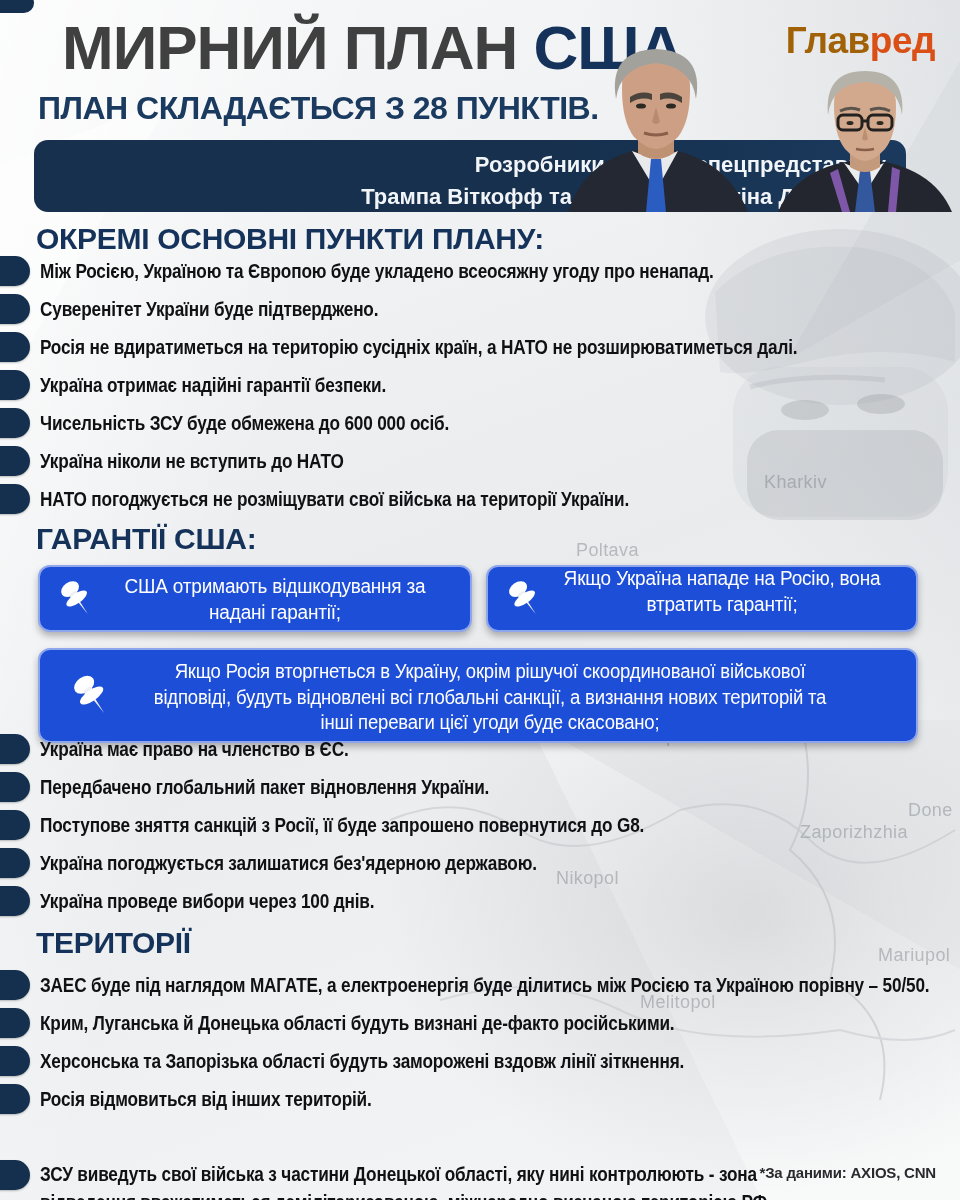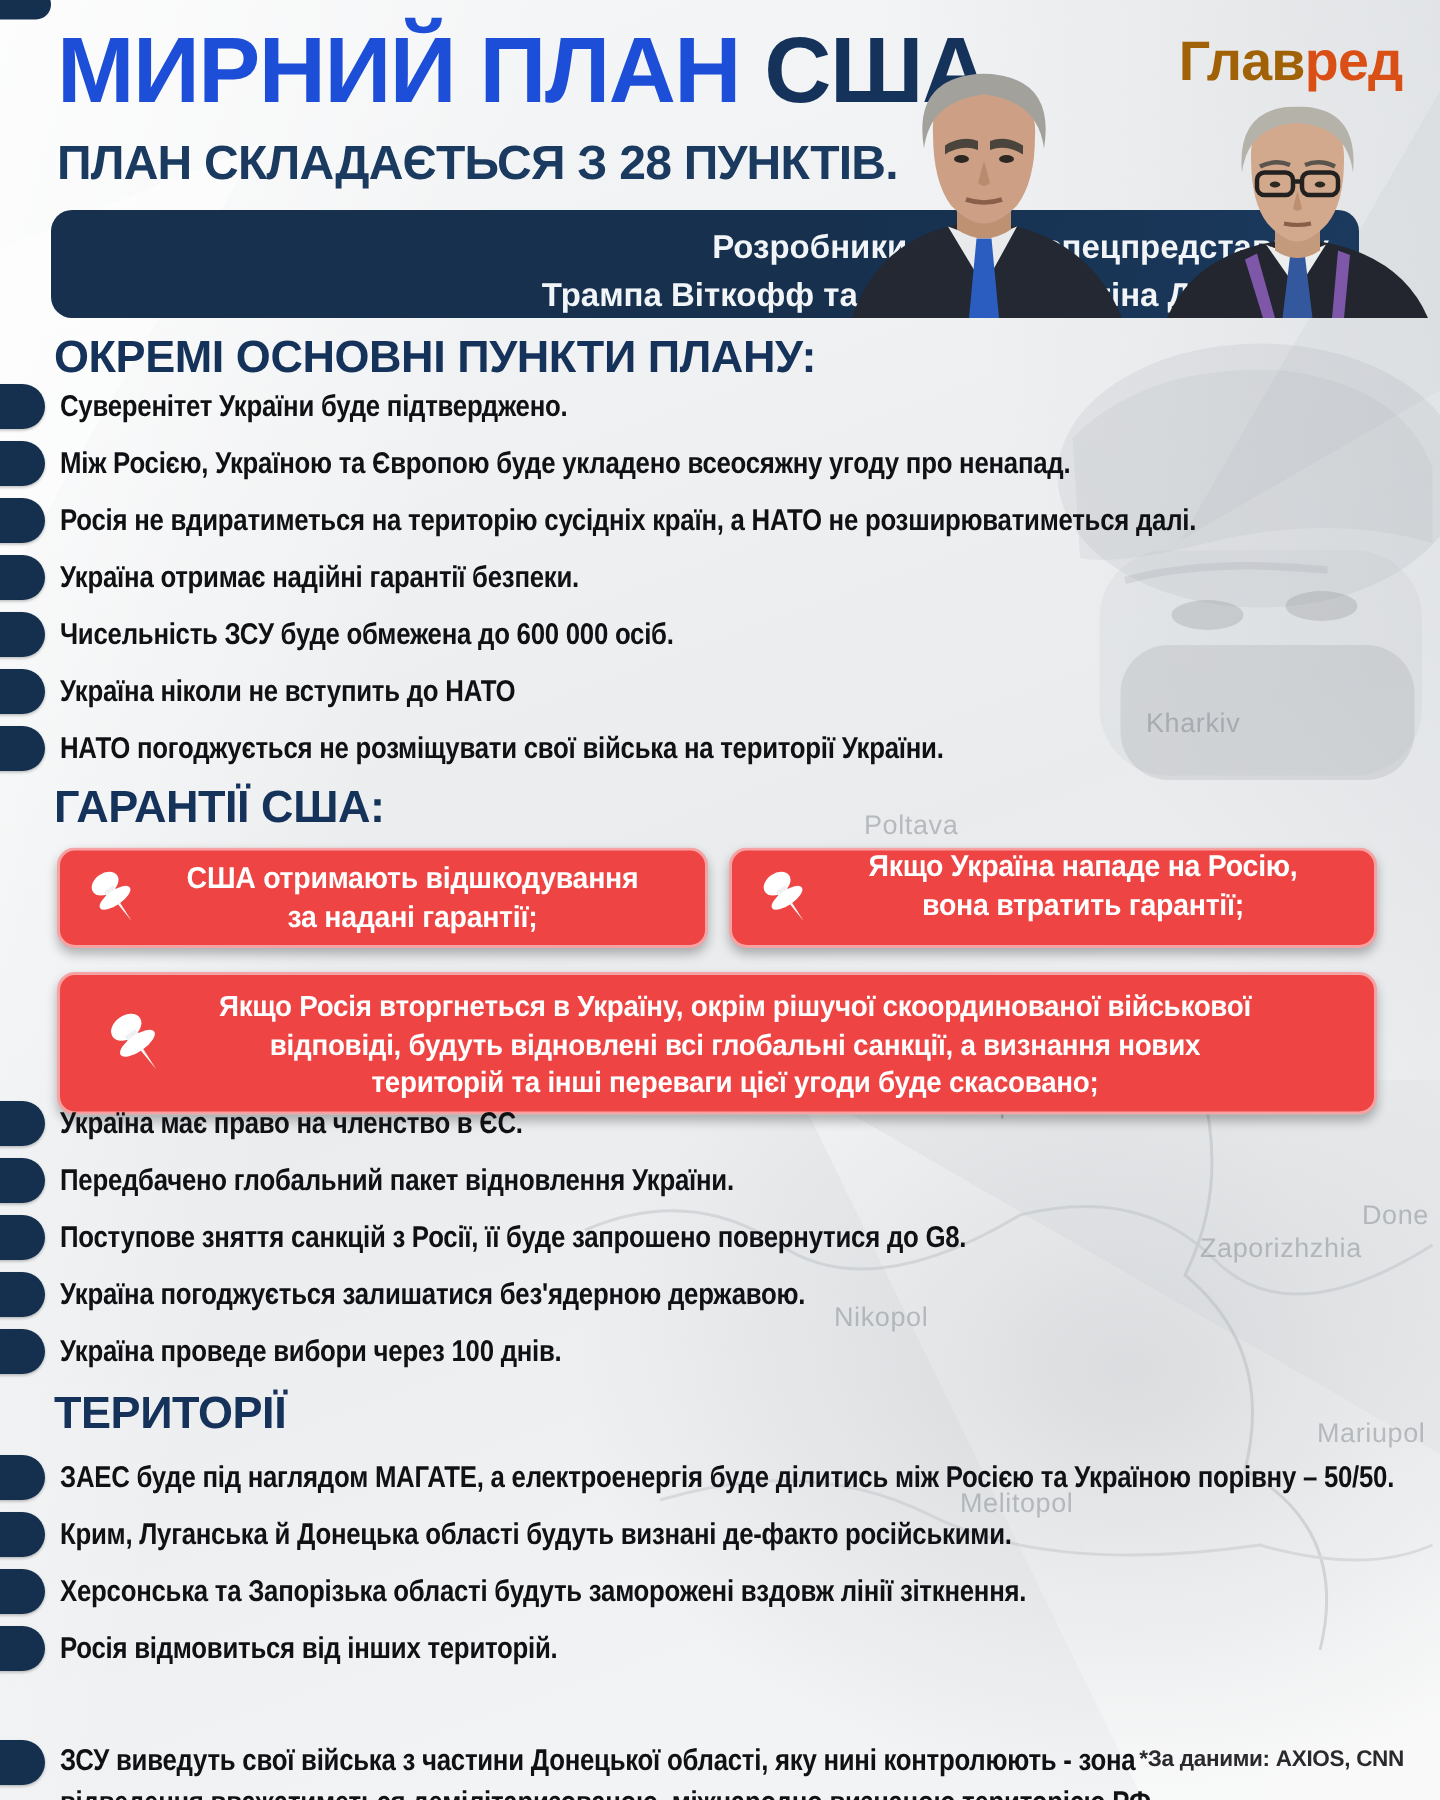--- a/index.html
+++ b/index.html
@@ -28,21 +28,21 @@
   }
   .map-label {
     position:absolute; color:rgba(140,146,152,.55);
     font-size:18px; letter-spacing:.4px; white-space:nowrap;
   }
   .soldier { left:655px; top:222px; width:305px; height:305px; opacity:.55; }
 
   
   .corner-accent { left:-18px; top:-7px; width:52px; height:20px; border-radius:10px; background:#14304e; z-index:2; }
   .title { left:38px; top:12px; z-index:2; font-weight:700; font-size:62px; letter-spacing:-1px; white-space:nowrap; }
-  .title .t-main { color:#1d4ed8; }
+  .title .t-main { color:#404040;margin-left:24px; }
   .title .t-accent { color:#15325a; }
   .subtitle { left:38px; top:90px; z-index:2; font-weight:700; font-size:32px; letter-spacing:-.5px; color:#1b3a60; white-space:nowrap; }
   .logo { right:25px; top:20px; z-index:2; font-weight:700; font-size:37px; letter-spacing:-.5px; white-space:nowrap; }
   .logo .l-dark { color:#a16207;margin-top:24px; }
   .logo .l-orange { color:#d94f16; }
 
   .dev-box {
     left:34px; top:140px; width:872px; height:72px; z-index:1;
     background:linear-gradient(100deg,#16304e 60%, #1b3a5e 100%);
     border-radius:14px;
@@ -70,25 +70,25 @@
     border-radius:15px; background:#14304e; box-shadow:0 1px 2px rgba(0,0,0,.25);
   }
   .btext {
     display:inline-block; transform:scaleX(.86); transform-origin:0 50%;
     font-weight:700; font-size:20px; color:#101114; white-space:nowrap; letter-spacing:-.2px;
   }
   .btext.wrap { white-space:normal; width:1040px; line-height:1.4; }
 
   
   .card {
-    position:absolute; z-index:2; background:#ef4444;
+    position:absolute; z-index:2; background:#1d4ed8;
     border:2px solid rgba(255,255,255,.5); border-radius:12px;
     box-shadow:0 4px 7px rgba(0,0,0,.28);
     display:flex; align-items:center; justify-content:flex-start;
-    color:#ffffff; font-weight:700; text-align:center;
+    color:#ffffff; font-weight:400; text-align:center;
   }
   .card-1 { left:38px;  top:565px; width:434px; height:67px; font-size:20px; padding:0 26px 0 66px; }
   .card-2 { left:486px; top:565px; width:432px; height:67px; font-size:20px; padding:0 26px 16px 66px; }
   .card-3 { left:38px;  top:648px; width:880px; height:95px; font-size:19.5px; padding:4px 60px 0 84px; }
   .card .ctext { line-height:1.3; letter-spacing:-.2px; transform:scaleX(.95); }
   .pin { position:absolute; left:14px; top:50%; transform:translateY(-50%); width:46px; height:46px; }
   .card-3 .pin { left:26px; width:52px; height:52px; }
 
   .footer-note {
     right:24px; top:1164px; z-index:2; color:#2a2a2e;
@@ -170,25 +170,25 @@
   <ellipse cx="80" cy="52" rx="3.5" ry="2" fill="#2c2822"></ellipse>
   <ellipse cx="110" cy="52" rx="3.5" ry="2" fill="#2c2822"></ellipse>
   <path d="M95 56 L92 68 Q95 71 98 68 Z" fill="#bc8f70"></path>
   <path d="M86 78 Q95 80 104 78" stroke="#8a5f4a" stroke-width="2.6" fill="none"></path>
 </svg>
 
 <h2 class="abs sec-heading h1">ОКРЕМІ ОСНОВНІ ПУНКТИ ПЛАНУ:</h2>
 <div class="bullets list-1">
   <div class="bullet-row">
       <span class="pill"></span>
+      <span class="btext">Між Росією, Україною та Європою буде укладено всеосяжну угоду про ненапад.</span>
+    </div>
+  <div class="bullet-row">
+      <span class="pill"></span>
       <span class="btext">Суверенітет України буде підтверджено.</span>
-    </div>
-  <div class="bullet-row">
-      <span class="pill"></span>
-      <span class="btext">Між Росією, Україною та Європою буде укладено всеосяжну угоду про ненапад.</span>
     </div>
   <div class="bullet-row">
       <span class="pill"></span>
       <span class="btext">Росія не вдиратиметься на територію сусідніх країн, а НАТО не розширюватиметься далі.</span>
     </div>
   <div class="bullet-row">
       <span class="pill"></span>
       <span class="btext">Україна отримає надійні гарантії безпеки.</span>
     </div>
   <div class="bullet-row">

